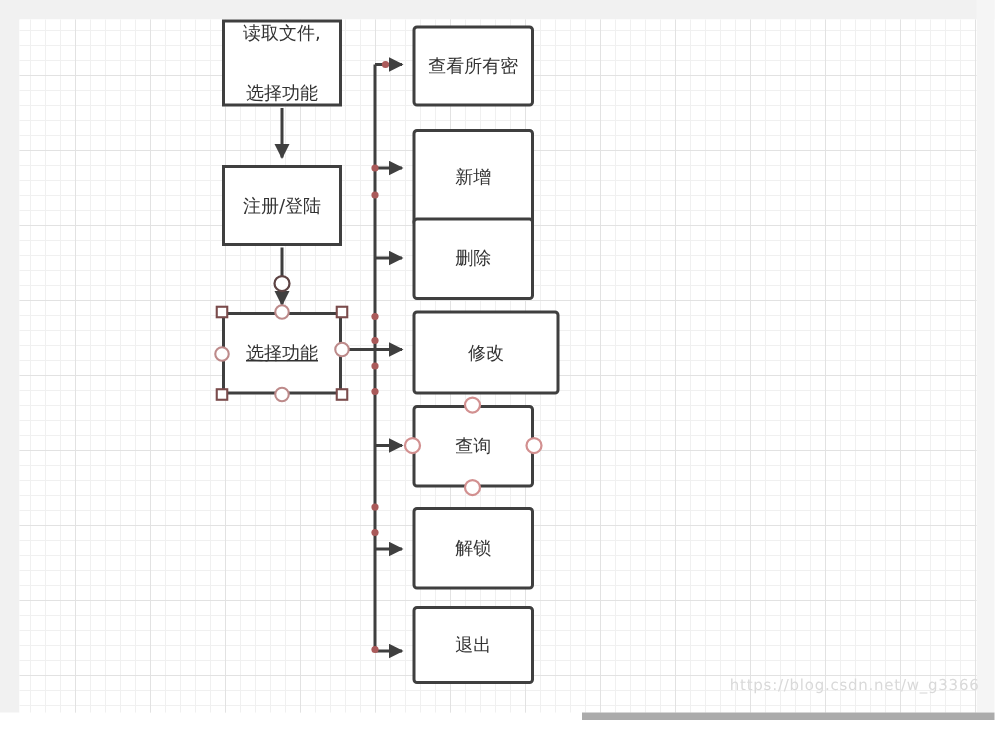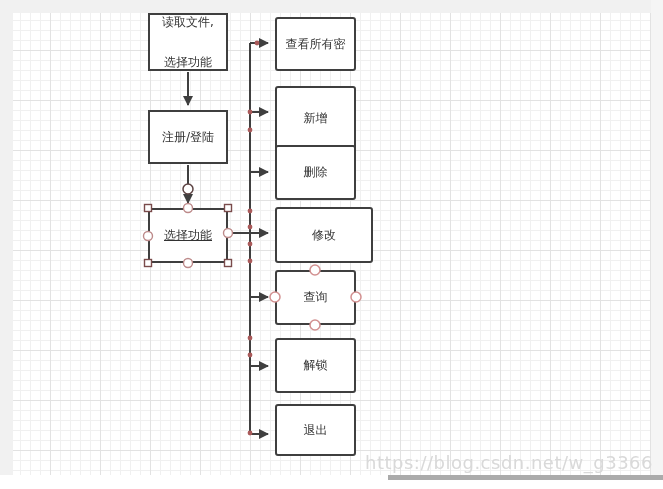--- a/index.html
+++ b/index.html
@@ -30,21 +30,21 @@
     display:flex;flex-direction:column;align-items:center;justify-content:center;
     font-size:12px;line-height:1.35;color:#333333;text-align:center;
     z-index:2;
   }
   .node.rounded{border-radius:3px;text-align:center;}
   .node span{display:block;white-space:nowrap;}
   #edge-layer{position:absolute;left:0;top:0;width:663px;height:489px;z-index:3;pointer-events:none;}
   #edge-layer .edge{stroke:#3f3f3f;stroke-width:2;fill:none;}
   #watermark{
     position:absolute;right:10px;top:452px;z-index:4;
-    font-size:18px;color:#d9d9d9;letter-spacing:0.5px;
+    font-size:10px;color:#d9d9d9;letter-spacing:0.5px;
   }
   #hscroll-thumb{
     position:absolute;top:475px;height:5px;background:#ababab;z-index:5;
   }
 </style>
 </head>
 <body>
 
 <div id="strip-top" class="chrome-strip"></div>
 <div id="strip-left" class="chrome-strip"></div>

